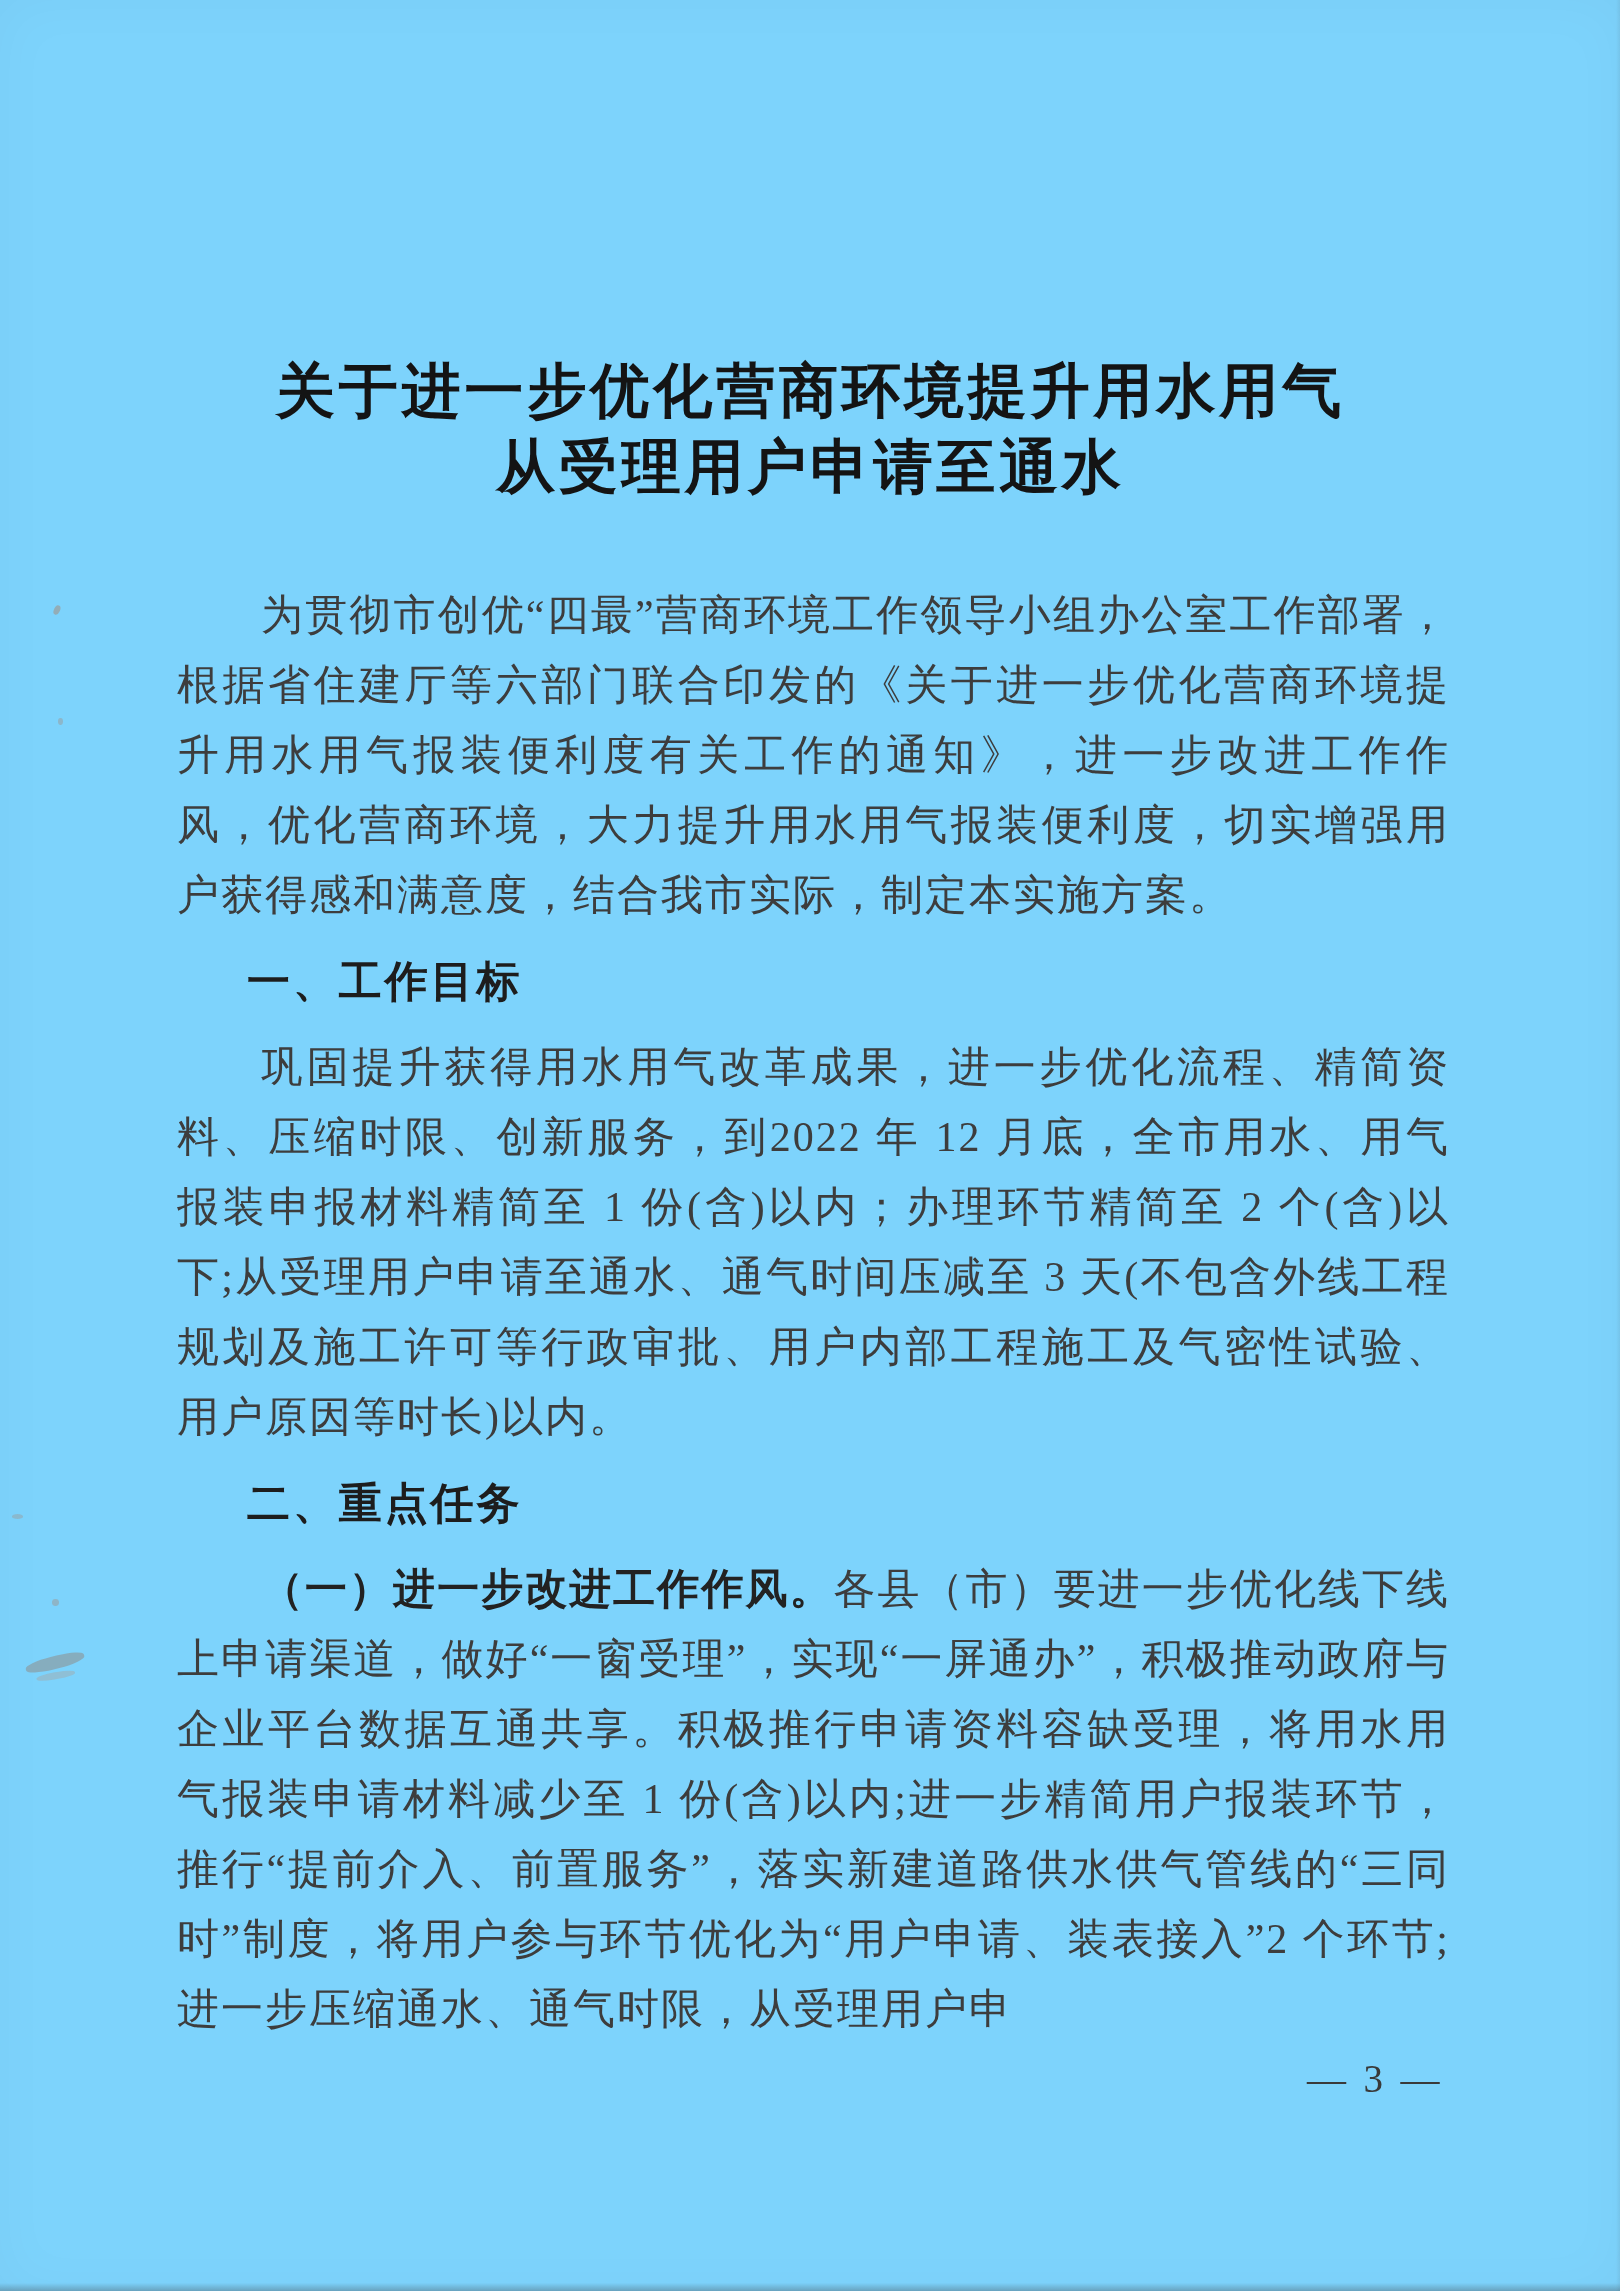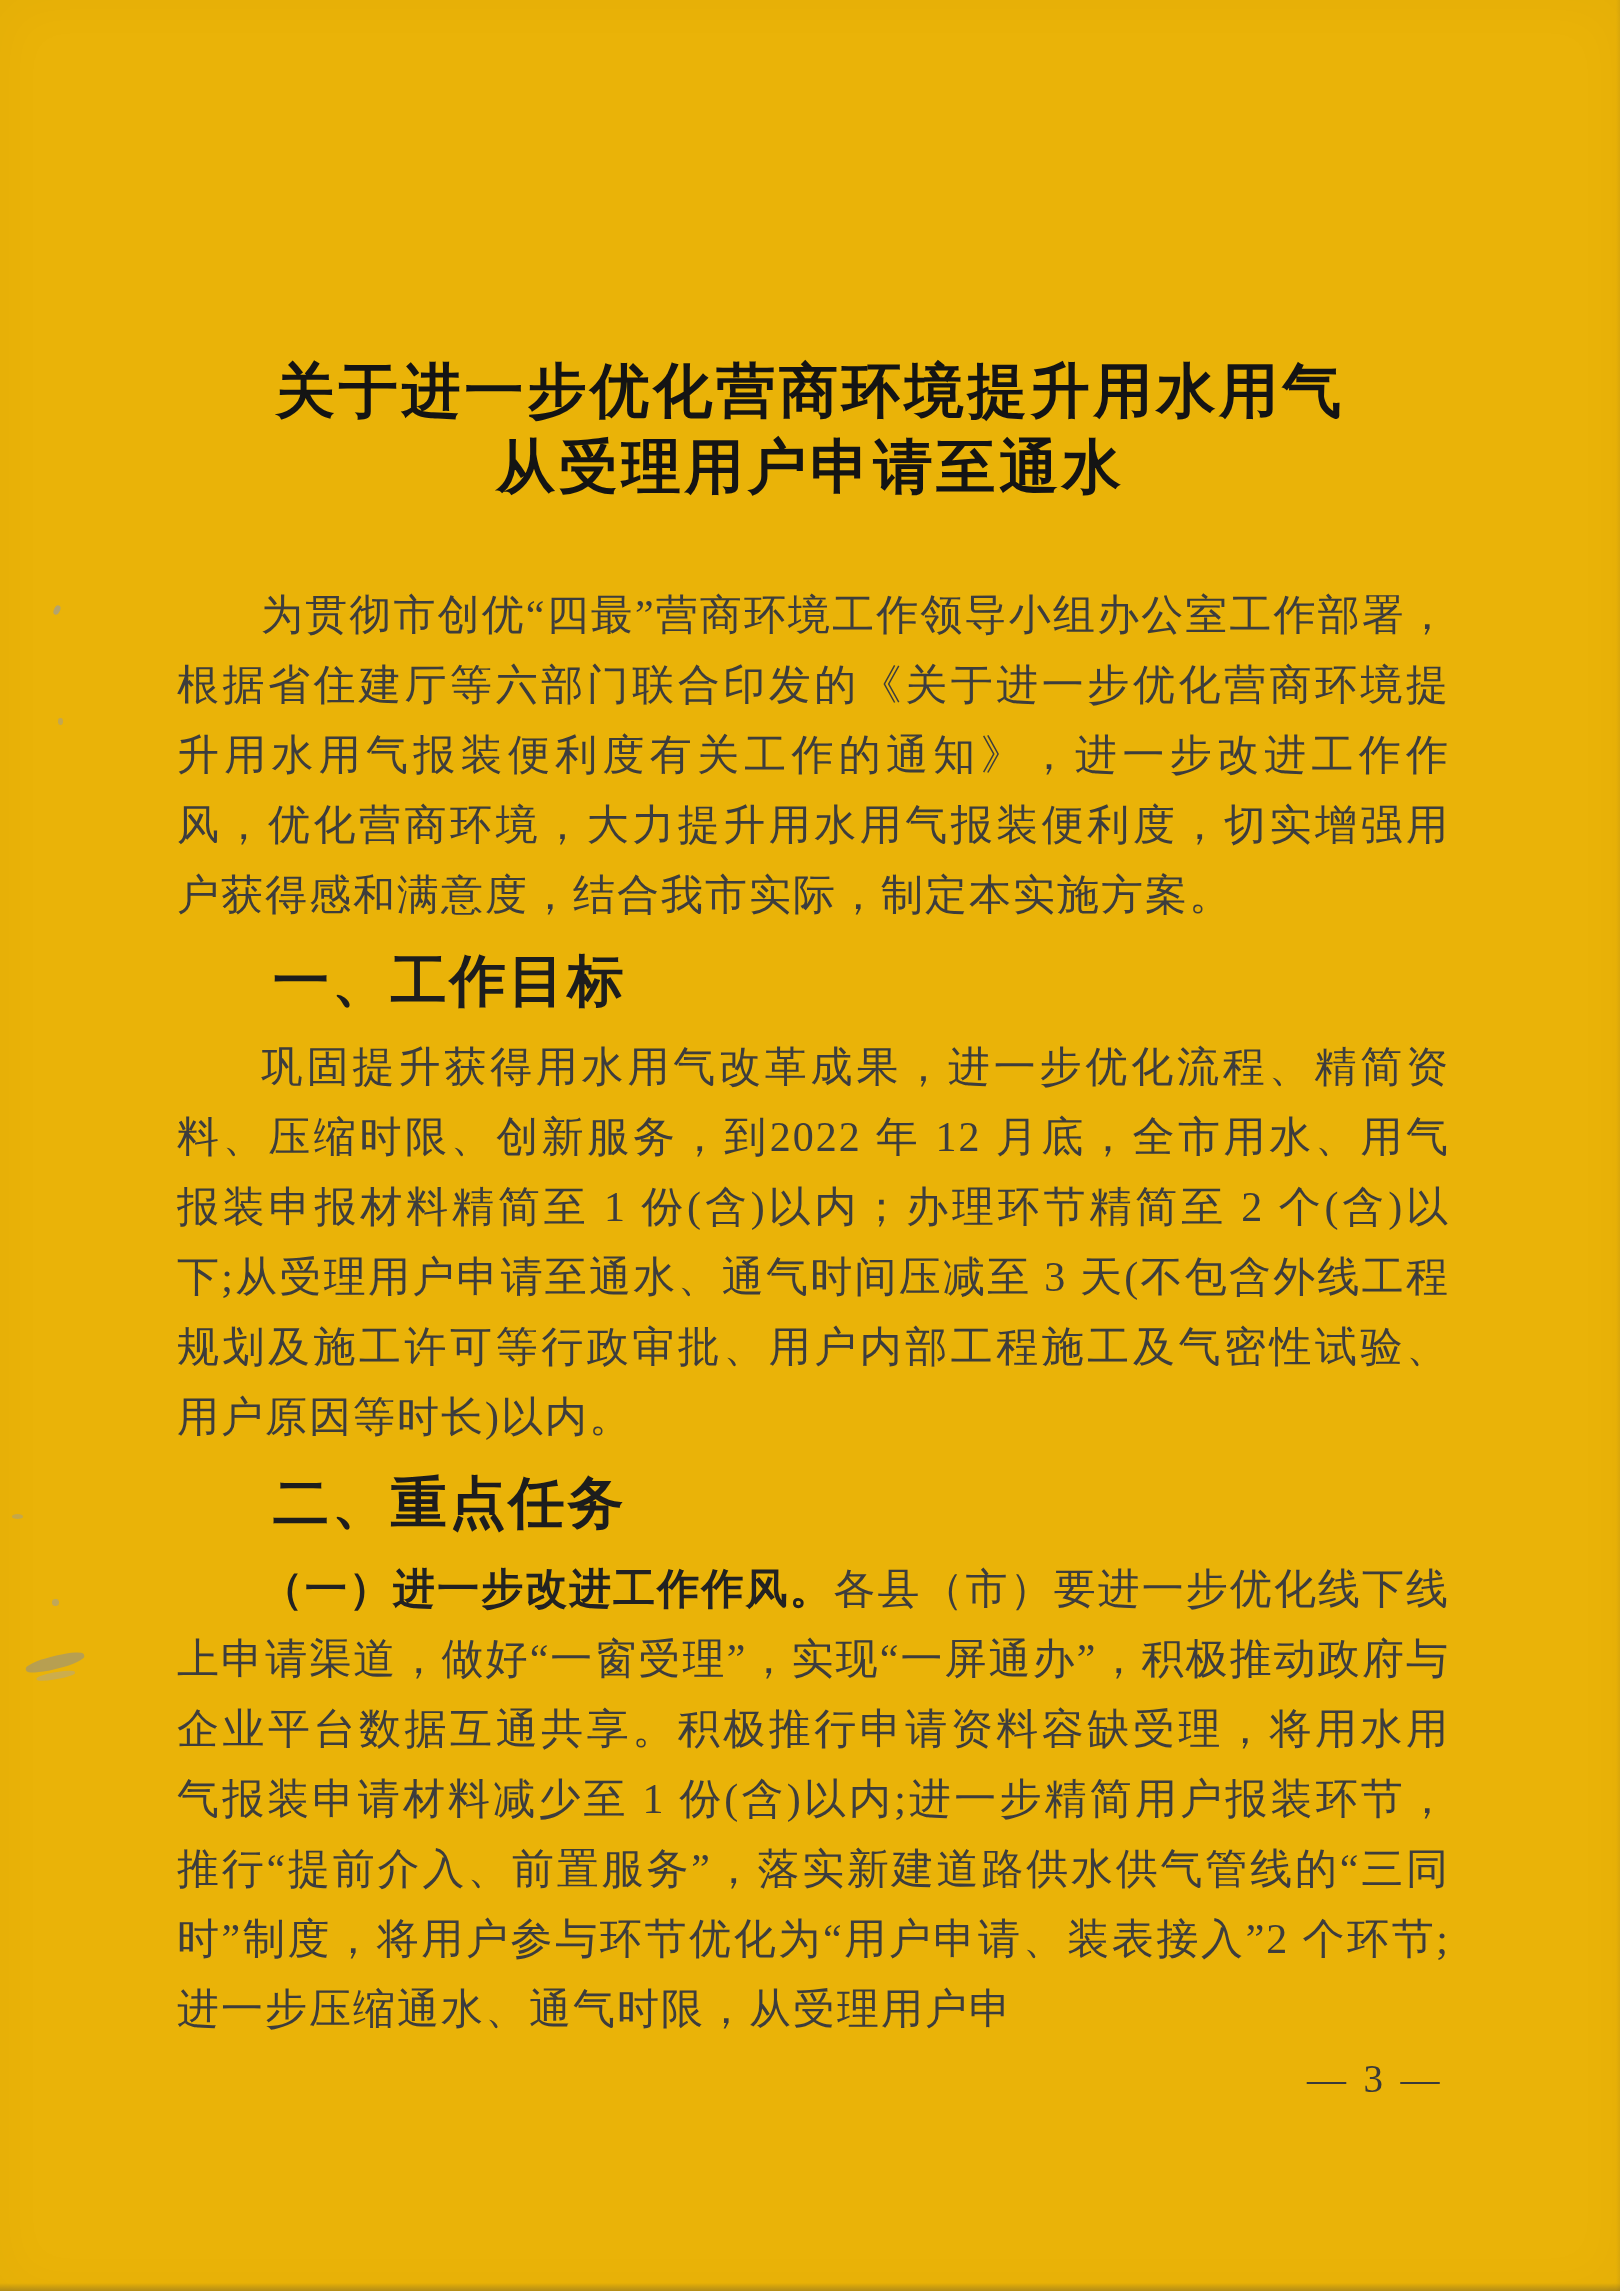--- a/index.html
+++ b/index.html
@@ -4,21 +4,21 @@
 <style>
   html, body {
     margin: 0;
     padding: 0;
     background: #e9e9e7;
   }
   .page {
     position: relative;
     width: 1621px;
     height: 2292px;
-    background: #eab308;
+    background: #7dd3fc;
     overflow: hidden;
     box-shadow: inset 0 0 59px rgba(0,0,0,0.03);
   }
   
   .doc-title {
     position: absolute;
     top: 353px;
     left: 0;
     width: 100%;
     margin: 0;
@@ -46,21 +46,21 @@
   }
   .para {
     margin: 16px;
     text-indent: 2em;
   }
   .section-heading {
     margin: 0;
     text-indent: 2em;
     font-family: "Liberation Sans", "DejaVu Sans", sans-serif;
     font-weight: 700;
-    font-size: 56px;
+    font-size: 43px;
     line-height: 70px;
     letter-spacing: 2.9px;
     color: #1d1d1d;
   }
   .lead-bold {
     font-weight: 700;
     color: #222222;
   }
   
   .page-number {

